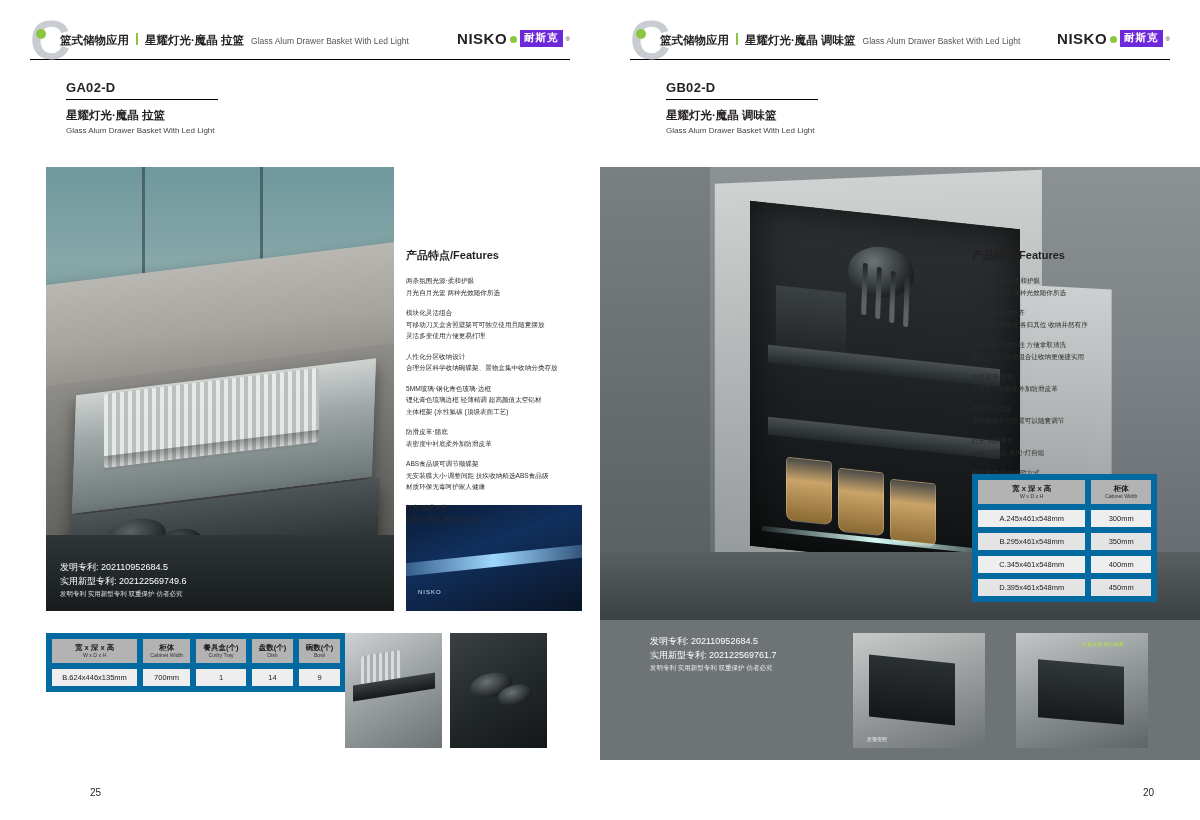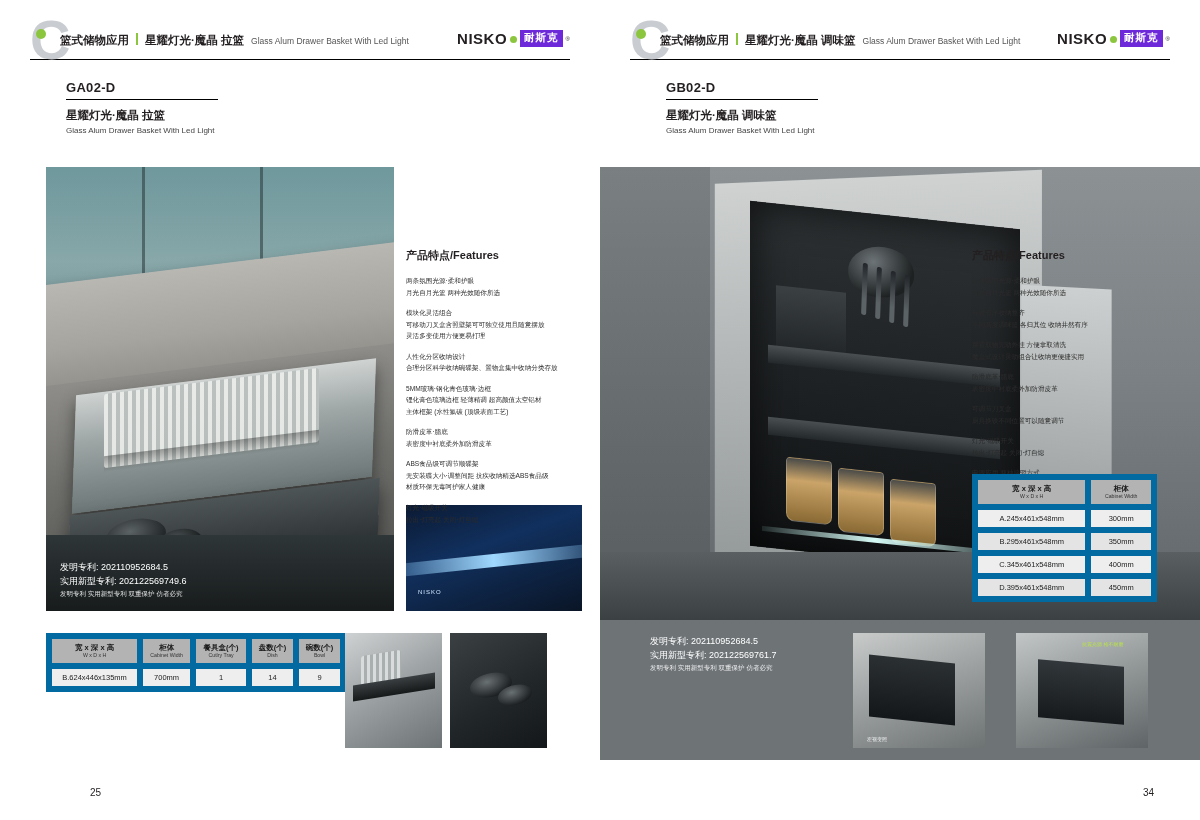--- a/index.html
+++ b/index.html
@@ -817,21 +817,21 @@
             <td>C.345x461x548mm</td>
             <td>400mm</td>
           </tr>
           <tr>
             <td>D.395x461x548mm</td>
             <td>450mm</td>
           </tr>
         </tbody>
     </table>
 
-    <div class="page-num page-num-right">34</div>
+    <div class="page-num page-num-right">20</div>
   </div>
 
   <div class="mini-3">
     <div class="box"></div>
     <div class="cap mini-cap" style="color:#f0f2f2;">左视变照</div>
   </div>
   <div class="mini-4">
     <div class="greenlabel">抗震光源 格不耐磨</div>
     <div class="box"></div>
   </div>

